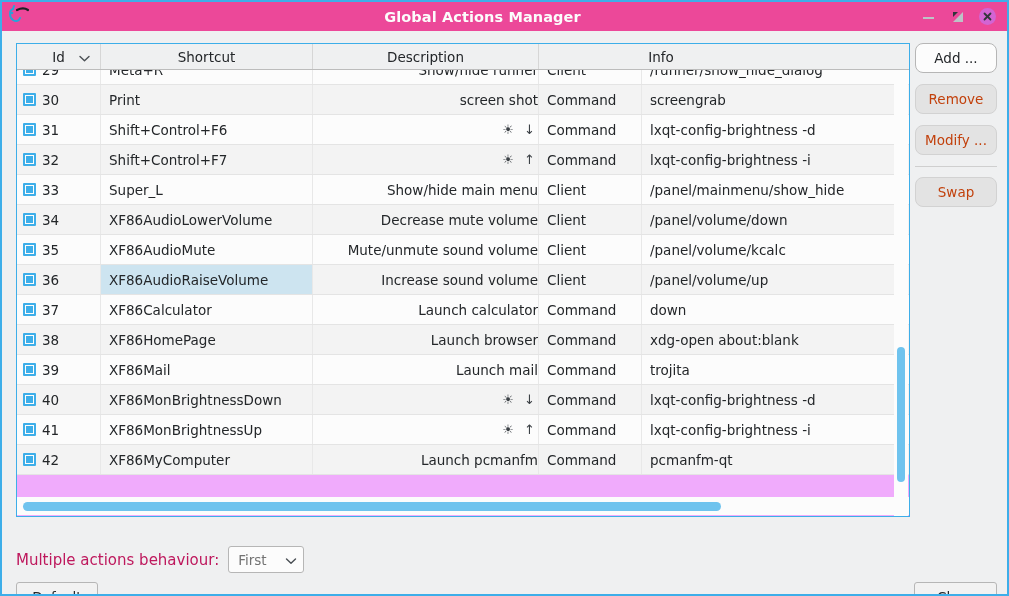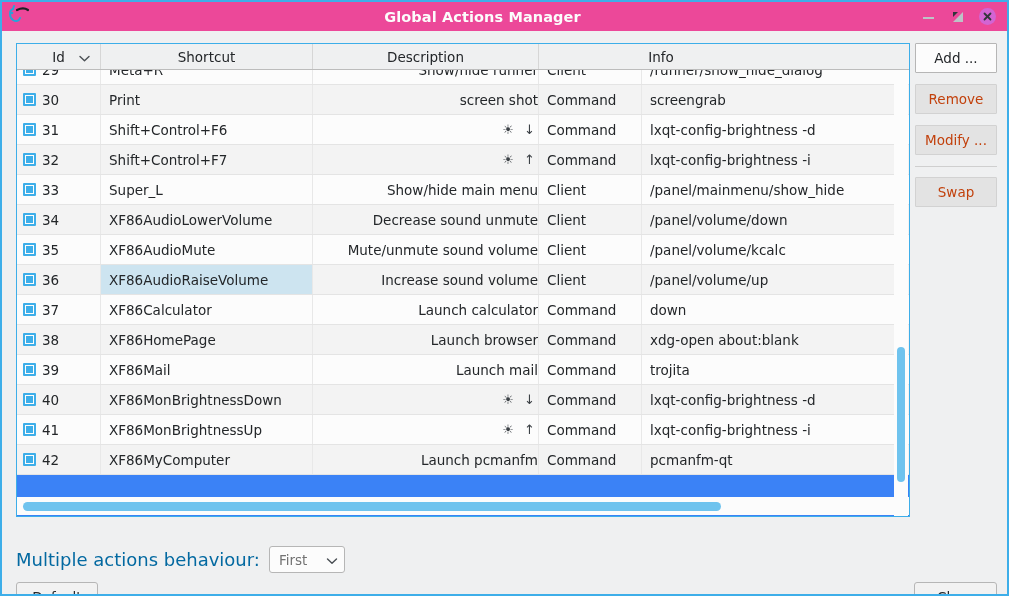--- a/index.html
+++ b/index.html
@@ -100,21 +100,21 @@
     width: 1005px; height: 563px;
     background: #eff0f1;
   }
 
   
   #table-frame {
     position: absolute;
     left: 14px; top: 12px;
     width: 894px; height: 474px;
     border: 1px solid #3daee9;
-    background: #3b82f6;
+    background: #f0abfc;
     overflow: hidden;
   }
 
   
   #thead {
     position: absolute;
     left: 0; top: 0;
     width: 894px; height: 26px;
     display: flex;
     background: #eff0f1;
@@ -243,21 +243,21 @@
     left: 913px; top: 12px;
     width: 82px;
   }
   .sbtn {
     display: block;
     width: 82px; height: 30px;
     margin-bottom: 11px;
     font-size: 13.5px;
     font-family: "DejaVu Sans", "Liberation Sans", sans-serif;
     border: 1px solid #b6b6b6;
-    border-radius: 1px;
+    border-radius: 8px;
     background: #fcfcfc;
     color: #232629;
     cursor: pointer;
     padding: 0;
   }
   .sbtn.disabled {
     background: #e3e3e3;
     border-color: #d2d2d2;
     color: #c2410c;
     cursor: default;
@@ -270,22 +270,22 @@
 
   
   #behaviour-row {
     position: absolute;
     left: 14px; top: 515px;
     display: flex;
     align-items: center;
     gap: 9px;
   }
   #behaviour-label {
-    font-size: 18px;
-    color: #0369a1;
+    font-size: 15px;
+    color: #be185d;
   }
   #behaviour-select {
     width: 76px; height: 27px;
     border: 1px solid #b6b6b6;
     border-radius: 3px;
     background: #fcfcfc;
     display: flex;
     align-items: center;
     padding: 0 6px 0 9px;
     font-size: 13.5px;
@@ -470,21 +470,21 @@
             </div>
             <div class="row alt">
               <div class="cell c-id">
                 <span class="chk"></span>
                 <span>34</span>
               </div>
               <div class="cell c-short">
                 <span>XF86AudioLowerVolume</span>
               </div>
               <div class="cell c-desc">
-                <span>Decrease sound unmute</span>
+                <span>Decrease mute volume</span>
               </div>
               <div class="cell c-type">
                 <span>Client</span>
               </div>
               <div class="cell c-info">
                 <span>/panel/volume/down</span>
               </div>
               <div class="cell c-fill"></div>
             </div>
             <div class="row">

